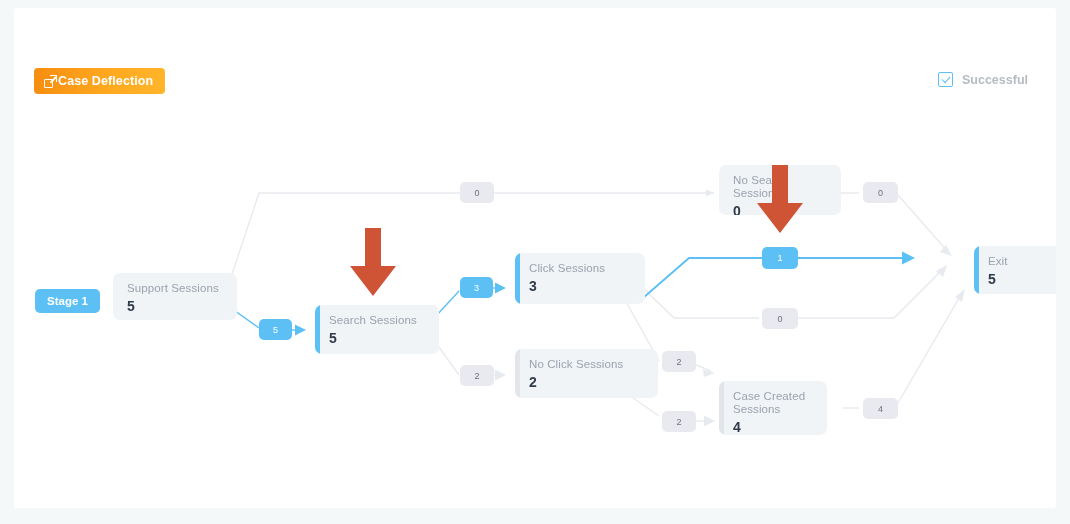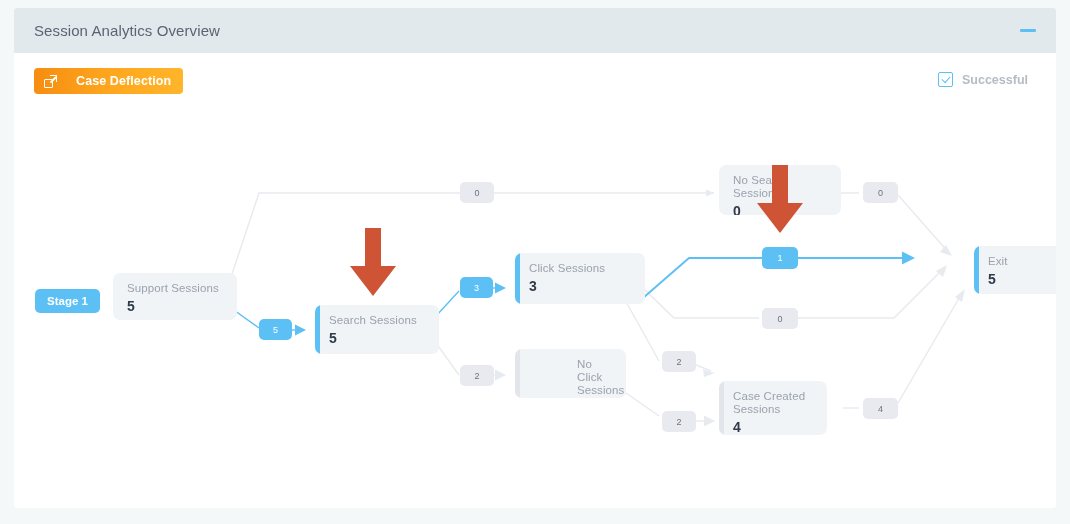--- a/index.html
+++ b/index.html
@@ -32,21 +32,21 @@
     display:flex;align-items:center;
     cursor:pointer;
   }
   .collapse-icon i{
     display:block;width:16px;height:3px;background:#5cc0f5;border-radius:1px;
   }
 
   .deflect-btn{
     position:absolute;left:20px;top:60px;
     height:26px;padding:0 12px 0 10px;
-    display:flex;align-items:center;gap:19px;
+    display:flex;align-items:center;gap:1px;
     background:linear-gradient(95deg,#f68d10 0%,#ffa81f 55%,#ffb52a 100%);
     border:none;border-radius:4px;
     color:#ffffff;font-size:12.5px;font-weight:bold;
     font-family:"Liberation Sans", sans-serif;
     cursor:pointer;letter-spacing:.1px;
   }
   .ext-icon{width:13px;height:13px;position:relative;display:block;}
   .ext-icon s1{position:absolute;left:0;bottom:0;width:9px;height:9px;border:1.6px solid #fff;border-radius:1px;display:block;box-sizing:border-box;}
   .ext-icon s2{position:absolute;right:0;top:0;width:7px;height:7px;border-top:1.6px solid #fff;border-right:1.6px solid #fff;display:block;box-sizing:border-box;}
   .ext-icon s3{position:absolute;right:1px;top:1px;width:8px;height:1.6px;background:#fff;transform:rotate(-45deg);transform-origin:right center;display:block;}
@@ -102,26 +102,20 @@
   .elabel.grey{background:#e8eaef;color:#6b7280;}
   .elabel.blue{background:#5cc0f5;color:#ffffff;}
 
   .redarrow{position:absolute;pointer-events:none;}
 </style>
 </head>
 <body>
 
 <div class="panel">
 
-  <div class="panel-header">
-    <div class="panel-title">Session Analytics Overview</div>
-    <div class="collapse-icon">
-        <i></i>
-      </div>
-  </div>
 
   <button class="deflect-btn">
     <span class="ext-icon">
       <s1></s1>
         <s2></s2>
         <s3></s3>
     </span>
     <span>Case Deflection</span>
   </button>
 
@@ -201,21 +195,21 @@
     </div>
 
     <div class="node" style="left:501px;top:150px;width:130px;height:51px;">
       <div class="accent" style="background:#5cc0f5;"></div>
       <div class="inner">
         <div class="nlabel">Click Sessions</div>
         <div class="nval">3</div>
       </div>
     </div>
 
-    <div class="node" style="left:501px;top:246px;width:111px;height:49px;padding-left:48px;">
+    <div class="node" style="left:501px;top:246px;width:143px;height:49px;">
       <div class="accent" style="background:#e2e6eb;"></div>
       <div class="inner">
         <div class="nlabel">No Click Sessions</div>
         <div class="nval">2</div>
       </div>
     </div>
 
     <div class="node" style="left:705px;top:278px;width:108px;height:54px;">
       <div class="accent" style="background:#e2e6eb;"></div>
       <div class="inner">

